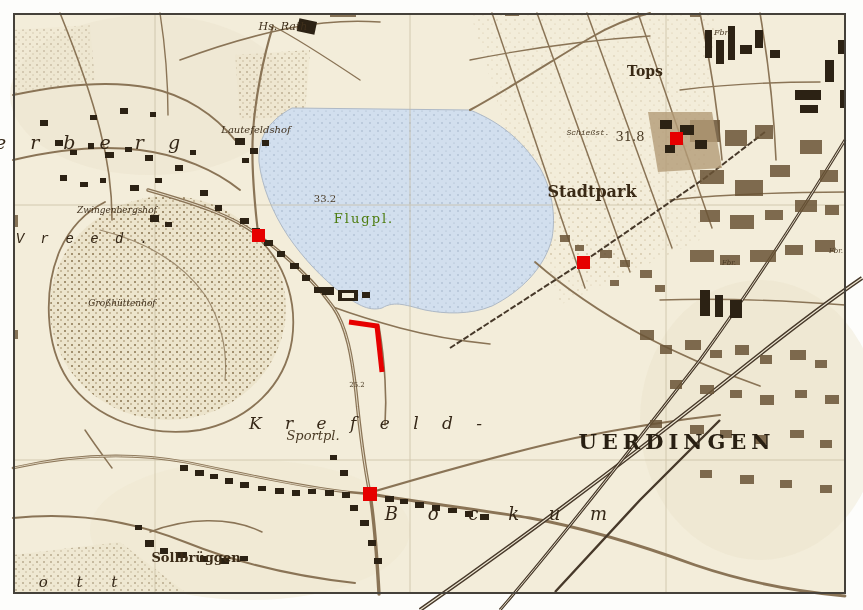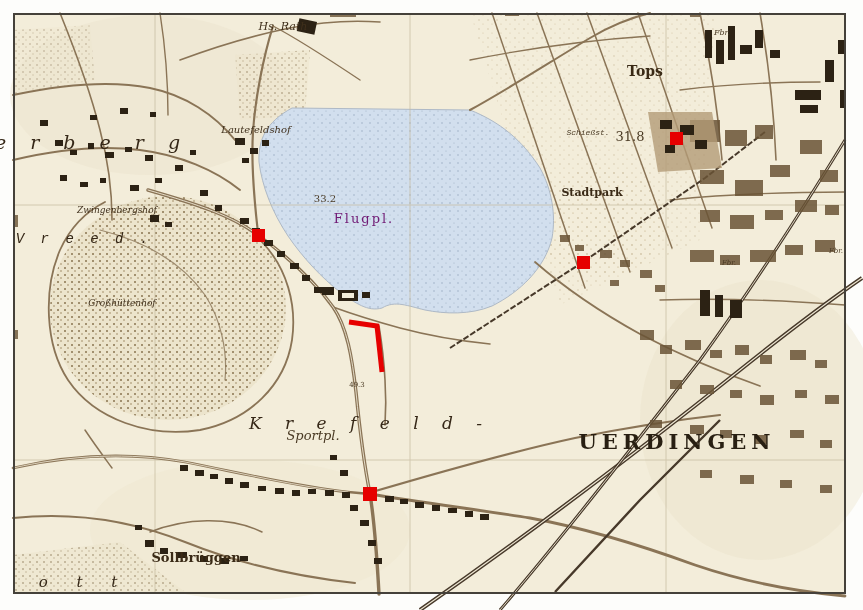--- a/index.html
+++ b/index.html
@@ -3,21 +3,21 @@
 <meta charset="utf-8">
 <style>
   html,body{margin:0;padding:0;width:863px;height:610px;background:#fdfdfb;overflow:hidden;}
   body{font-family:"DejaVu Serif","Liberation Serif",serif;position:relative;}
   .layer{position:absolute;left:0;top:0;width:863px;height:610px;}
   .map-label{position:absolute;transform:translate(-50%,-50%);white-space:nowrap;line-height:1;}
   .cursive{font-style:italic;color:#3f2f1b;}
   .cursive-bold{font-weight:bold;color:#3a2a16;}
   .tiny-italic{font-style:italic;color:#4a3a24;}
   .tiny{color:#4a3a24;}
-  .serif-sp{color:#701a75;letter-spacing:2px;}
+  .serif-sp{color:#4d7c0f;letter-spacing:2px;}
   .spread-italic{font-style:italic;color:#33261475;color:#352717;}
   .caps{font-weight:bold;color:#281f12;}
   .red-square{position:absolute;}
   .frame{position:absolute;left:13px;top:13px;width:829px;height:577px;border:2px solid #45413a;pointer-events:none;}
   svg{display:block;}
 </style>
 </head>
 <body>
 
 <svg class="layer" width="863" height="610" viewBox="0 0 863 610">
@@ -271,33 +271,34 @@
 </svg>
 
 <div class="layer">
     <div class="map-label cursive" style="left: 283px; top: 26px; font-size: 11px;">Hs. Rath</div>
     <div class="map-label cursive" style="left: 256px; top: 130px; font-size: 10px;">Lautefeldshof</div>
     <div class="map-label cursive" style="left: 117px; top: 210px; font-size: 9px;">Zwingenbergshof</div>
     <div class="map-label cursive" style="left: 122px; top: 303px; font-size: 9px;">Großhüttenhof</div>
     <div class="map-label serif-sp" style="left: 364px; top: 218px; font-size: 13px;">Flugpl.</div>
     <div class="map-label tiny" style="left: 325px; top: 170px; font-size: 10px; margin-top: 29px;">33.2</div>
     <div class="map-label tiny" style="left: 630px; top: 136px; font-size: 13px; text-align: right;">31.8</div>
-    <div class="map-label tiny" style="left: 357px; top: 385px; font-size: 7px;">49.3</div>
+    <div class="map-label tiny" style="left: 357px; top: 385px; font-size: 7px;">25.2</div>
     <div class="map-label cursive-bold" style="left: 645px; top: 71px; font-size: 14px;">Tops</div>
-    <div class="map-label cursive-bold" style="left: 592px; top: 192px; font-size: 11px;">Stadtpark</div>
+    <div class="map-label cursive-bold" style="left: 592px; top: 192px; font-size: 16px;">Stadtpark</div>
     <div class="map-label tiny-italic" style="left: 588px; top: 133px; font-size: 8px; font-family: Liberation Mono, monospace;">Schießst.</div>
     <div class="map-label cursive-bold" style="left: 196px; top: 557px; font-size: 13px;">Sollbrüggen</div>
     <div class="map-label tiny-italic" style="left: 313px; top: 435px; font-size: 13px;">Sportpl.</div>
     <div class="map-label tiny-italic" style="left: 722px; top: 33px; font-size: 8px;">Fbr.</div>
     <div class="map-label tiny-italic" style="left: 836px; top: 251px; font-size: 7px;">Fbr.</div>
     <div class="map-label tiny-italic" style="left: 729px; top: 263px; font-size: 7px;">Fbr.</div>
     <div class="map-label spread-italic" style="left: 92px; top: 142px; font-size: 19px; letter-spacing: 9px;">e r b e r g</div>
     <div class="map-label spread-italic" style="left: 84px; top: 239px; font-size: 14px; letter-spacing: 4px; font-family: Liberation Mono, monospace;">V r e e d .</div>
     <div class="map-label spread-italic" style="left: 370px; top: 423px; font-size: 17px; letter-spacing: 9px;">K r e f e l d -</div>
     <div class="map-label caps" style="left: 677px; top: 441px; font-size: 21px; letter-spacing: 5px;">UERDINGEN</div>
+    <div class="map-label spread-italic" style="left: 502px; top: 514px; font-size: 18px; letter-spacing: 12px;">B o c k u m</div>
     <div class="map-label spread-italic" style="left: 84px; top: 582px; font-size: 15px; letter-spacing: 12px;">o t t</div>
   </div>
 
 <svg class="layer" width="863" height="610" viewBox="0 0 863 610" style="pointer-events:none">
   <polyline fill="none" stroke-linejoin="miter" stroke-linecap="butt" points="349,322 377,326 382,372" stroke="#e60000" stroke-width="5"></polyline>
 </svg>
 <div class="layer" style="pointer-events:none">
     <div class="red-square" style="left: 251.5px; top: 228.5px; width: 13px; height: 13px; background: rgb(230, 0, 0);"></div>
     <div class="red-square" style="left: 669.5px; top: 131.5px; width: 13px; height: 13px; background: rgb(230, 0, 0);"></div>
     <div class="red-square" style="left: 576.5px; top: 255.5px; width: 13px; height: 13px; background: rgb(230, 0, 0);"></div>

